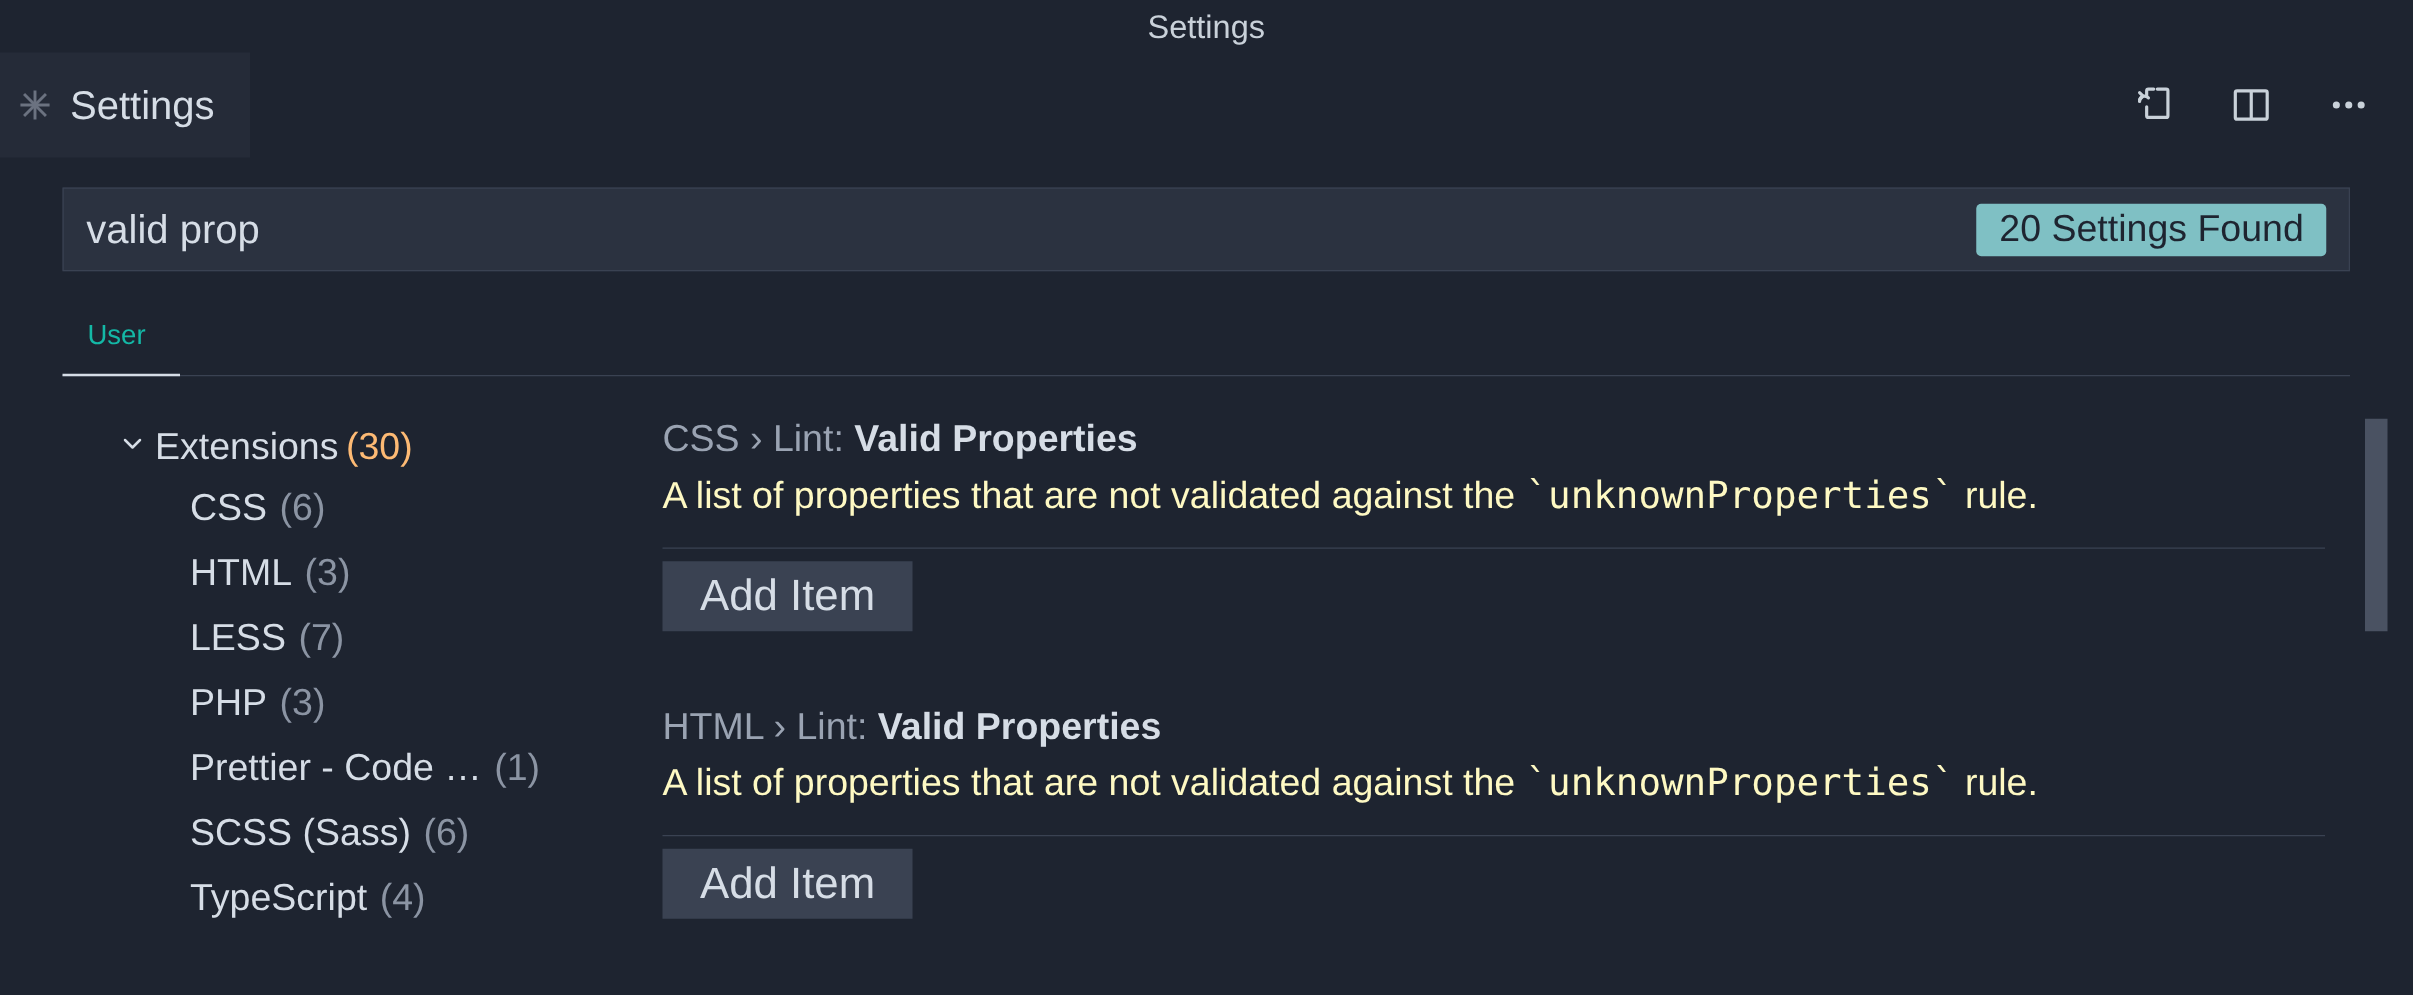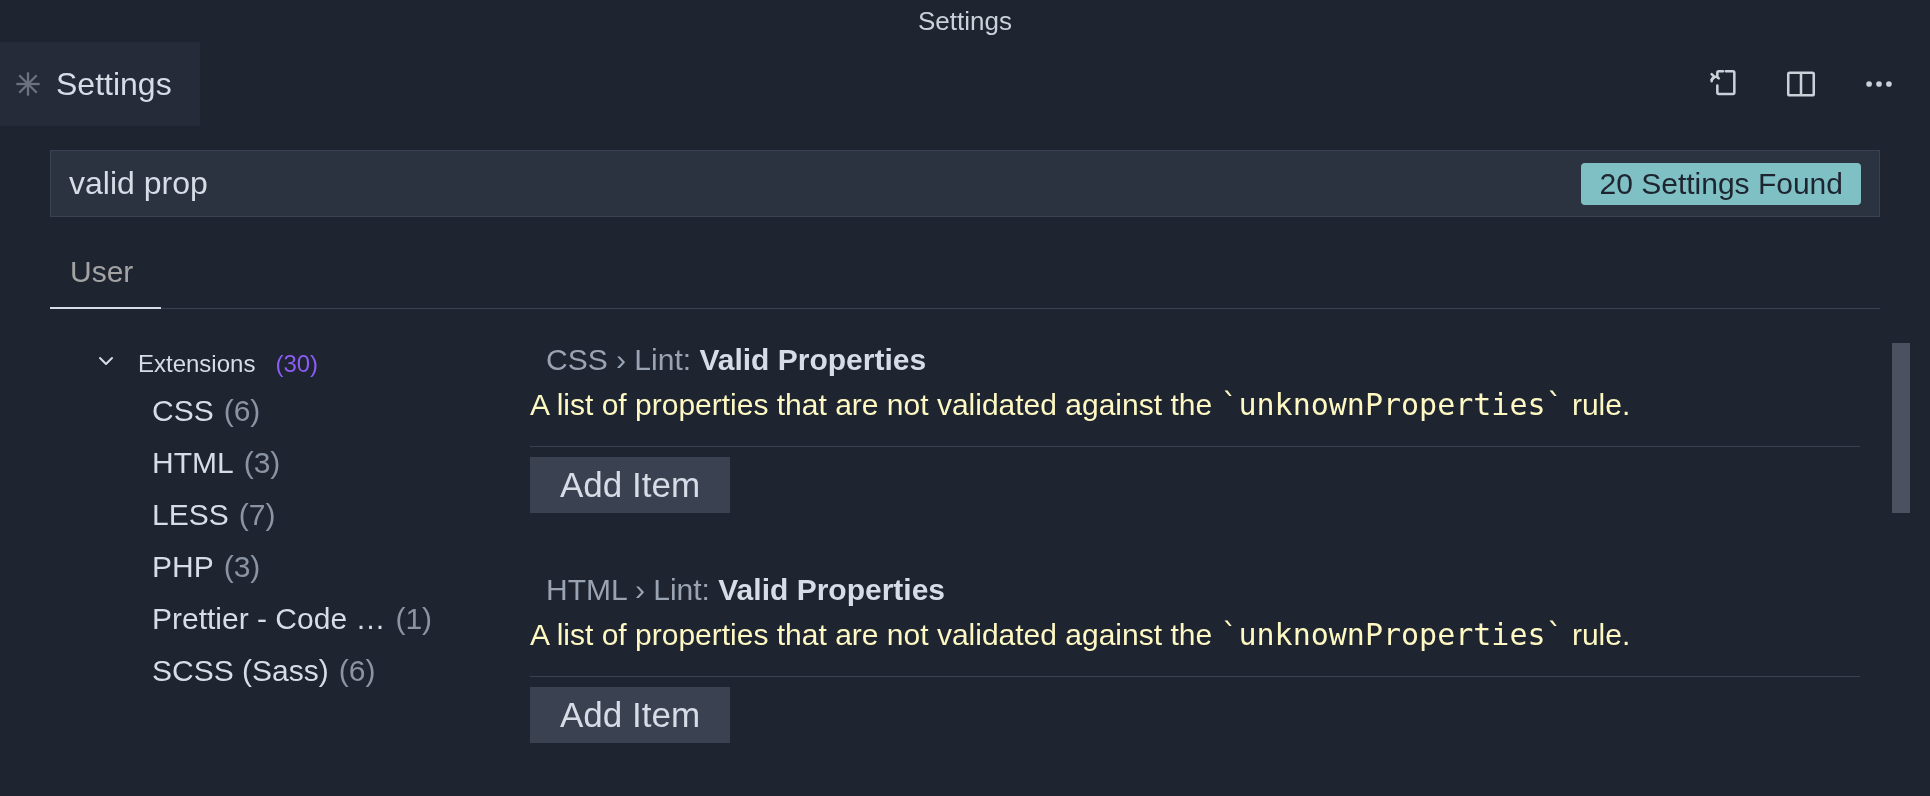--- a/index.html
+++ b/index.html
@@ -82,50 +82,50 @@
     white-space: nowrap;
   }
   .scope-row {
     padding: 24px 50px 0 50px;
   }
   .scope-tabs {
     display: flex;
     border-bottom: 1px solid #3a4252;
   }
   .scope-tab {
-    font-size: 30px;
+    font-size: 22px;
     padding: 14px 28px 18px 20px;
-    color: #a3a3a3;
+    color: #14b8a6;
     cursor: pointer;
   }
   .scope-tab.active {
     border-bottom: 2px solid #d6dde6;
     margin-bottom: -1px;
   }
   .content-row {
     display: flex;
     padding: 34px 50px 0 50px;
     height: calc(796px - 42px - 84px - 96px - 80px);
   }
   .toc {
     width: 420px;
     flex-shrink: 0;
     padding-left: 44px;
   }
   .toc-group-header {
     display: flex;
     align-items: center;
-    gap: 20px;
-    font-size: 24px;
+    gap: 6px;
+    font-size: 30px;
     color: #d6dde6;
     padding: 6px 0;
     cursor: pointer;
   }
   .toc-group-count {
-    color: #8b5cf6;
+    color: #fdba74;
   }
   .toc-item {
     display: flex;
     font-size: 30px;
     color: #d6dde6;
     padding: 9px 0 9px 58px;
     cursor: pointer;
     white-space: nowrap;
   }
   .toc-item-label {
@@ -143,21 +143,20 @@
     padding-right: 20px;
     position: relative;
   }
   .setting-item {
     margin-bottom: 60px;
   }
   .setting-title {
     font-size: 30px;
     color: #d6dde6;
     margin-bottom: 10px;
-    margin-left: 16px;
   }
   .setting-title .dim {
     color: #9aa3b2;
     font-weight: 400;
   }
   .setting-title .key {
     font-weight: 700;
   }
   .setting-desc {
     font-size: 30px;
@@ -278,20 +277,24 @@
       <span class="toc-item-count">(3)</span>
     </div>
     <div class="toc-item">
       <span class="toc-item-label">Prettier - Code …</span>
       <span class="toc-item-count">(1)</span>
     </div>
     <div class="toc-item">
       <span class="toc-item-label">SCSS (Sass)</span>
       <span class="toc-item-count">(6)</span>
     </div>
+    <div class="toc-item">
+      <span class="toc-item-label">TypeScript</span>
+      <span class="toc-item-count">(4)</span>
+    </div>
   </div>
 
   <div class="settings-list">
     <div class="right-scroll-marker"></div>
 
     <div class="setting-item">
       <div class="setting-title">
         <span class="dim">CSS › Lint:</span>
         <span> </span>
         <span class="key">Valid Properties</span>

